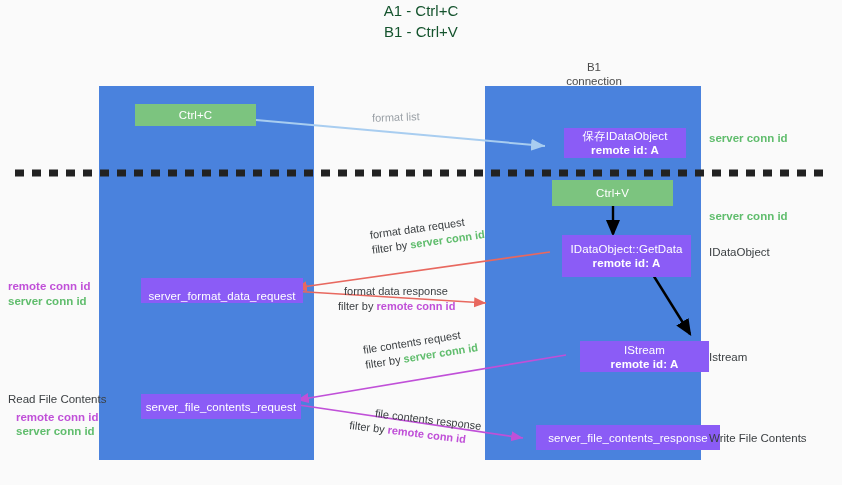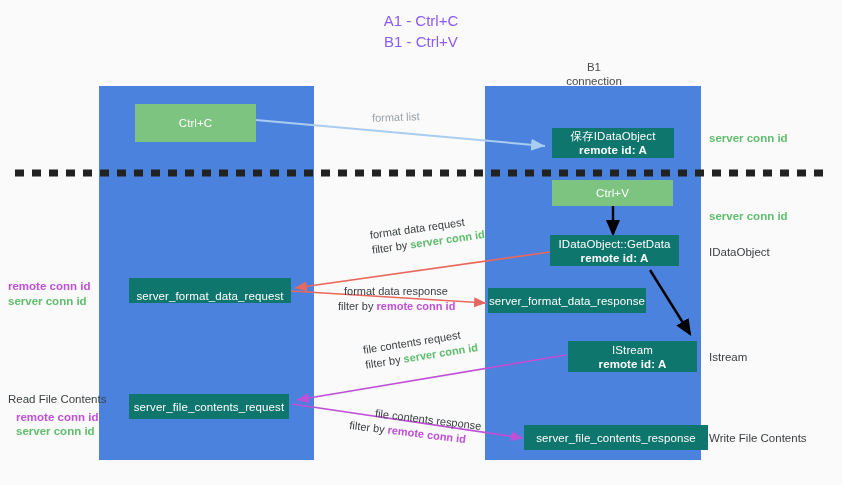--- a/index.html
+++ b/index.html
@@ -18,25 +18,25 @@
   .canvas {
     position: absolute;
     inset: 0;
   }
 
   
   .title {
     position: absolute;
     left: 0;
     right: 0;
-    top: 10px;
+    top: 0;
     text-align: center;
     font-size: 15px;
     line-height: 21px;
-    color: #8b5cf6;
+    color: #14532d;
     white-space: pre;
   }
 
   
   .col-head {
     position: absolute;
     text-align: center;
     font-size: 11.5px;
     line-height: 14px;
     color: #4a4a4a;
@@ -58,21 +58,21 @@
     flex-direction: column;
     align-items: center;
     justify-content: center;
     color: #ffffff;
     font-size: 11.5px;
     line-height: 14px;
     text-align: center;
     letter-spacing: .1px;
   }
   .box.green { background: #7cc47f; }
-  .box.orange { background: #0f766e; }
+  .box.orange { background: #8b5cf6; margin-left: 12px; }
   .box .l2 { display: block; font-weight: bold; }
 
   
   .side-label {
     position: absolute;
     font-size: 11.5px;
     line-height: 15px;
     color: #3c4043;
     white-space: nowrap;
   }
@@ -148,45 +148,42 @@
 
     <line x1="550" y1="252" x2="295" y2="288" stroke="#e8685f" stroke-width="1.7" marker-end="url(#ah-red)"></line>
 
     <line x1="291" y1="291" x2="486" y2="303" stroke="#e8685f" stroke-width="1.7" marker-end="url(#ah-red)"></line>
 
     <line x1="566" y1="355" x2="297" y2="400" stroke="#c050d8" stroke-width="1.7" marker-end="url(#ah-purple)"></line>
 
     <line x1="292" y1="404" x2="523" y2="438" stroke="#c050d8" stroke-width="1.7" marker-end="url(#ah-purple)"></line>
   </svg>
 
-  <div class="box green" style="left:135px; top:104px; width:121px; height:38px;">
+  <div class="box green" style="left:135px; top:104px; width:121px; height:22px;">
     <span>Ctrl+C</span>
   </div>
 
   <div class="box orange" style="left:552px; top:128px; width:122px; height:30px;">
     <span>保存IDataObject</span>
     <span class="l2">remote id: A</span>
   </div>
 
   <div class="box green" style="left:552px; top:180px; width:121px; height:26px;">
     <span>Ctrl+V</span>
   </div>
 
-  <div class="box orange" style="left:550px; top:235px; width:129px; height:31px;">
+  <div class="box orange" style="left:550px; top:235px; width:129px; height:42px;">
     <span>IDataObject::GetData</span>
     <span class="l2">remote id: A</span>
   </div>
 
   <div class="box orange" style="left:129px; top:278px; width:162px; height:25px;justify-content:flex-end;">
     <span>server_format_data_request</span>
   </div>
 
-  <div class="box orange" style="left:488px; top:288px; width:158px; height:25px;">
-    <span>server_format_data_response</span>
-  </div>
 
   <div class="box orange" style="left:568px; top:341px; width:129px; height:31px;">
     <span>IStream</span>
     <span class="l2">remote id: A</span>
   </div>
 
   <div class="box orange" style="left:129px; top:394px; width:160px; height:25px;">
     <span>server_file_contents_request</span>
   </div>
 

